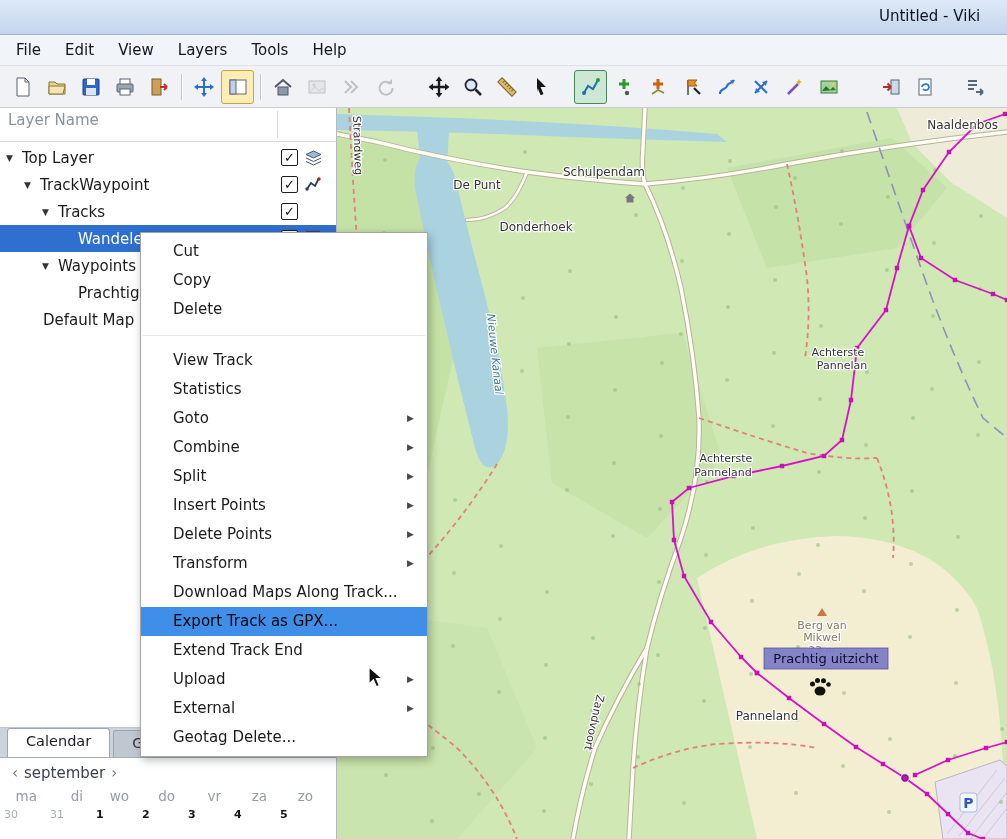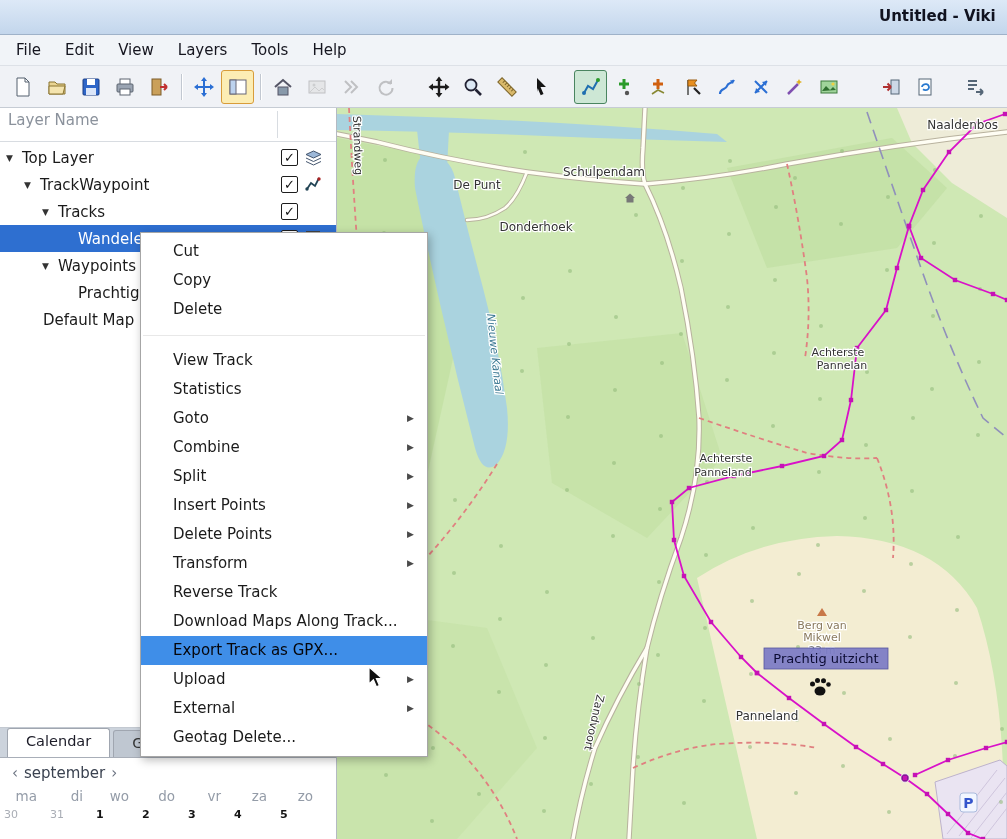--- a/index.html
+++ b/index.html
@@ -3,21 +3,21 @@
 <meta charset="utf-8">
 <style>
   *{margin:0;padding:0;box-sizing:border-box}
   html,body{width:1007px;height:839px;overflow:hidden}
   body{font-family:"DejaVu Sans","Liberation Sans",sans-serif;background:#fff;position:relative;font-size:15px;color:#1a1a1a}
 
   
   .titlebar{position:absolute;left:0;top:0;width:100%;height:35px;
     background:linear-gradient(#dde9f7,#c3d6ec);border-bottom:1px solid #9fb2c9}
   .title-text{position:absolute;right:0;top:7px;width:128px;overflow:hidden;white-space:nowrap;
-    font-weight:bold;font-size:15px;color:#10121f}
+    font-weight:normal;font-size:15px;color:#10121f}
 
   
   .menubar{position:absolute;left:0;top:35px;width:100%;height:31px;background:#f1f4f8;
     display:flex;align-items:center;padding-left:4px;border-bottom:1px solid #dde1e7}
   .menu-item{padding:4px 12px;color:#15151f}
 
   
   .toolbar{position:absolute;left:0;top:66px;width:100%;height:42px;background:#f0f2f6;
     display:flex;align-items:center;padding-left:6px;border-bottom:1px solid #c6ccd4}
   .tb{width:33px;height:34px;margin-right:1px;display:flex;align-items:center;justify-content:center;border-radius:3px;flex:none}
@@ -631,23 +631,23 @@
   <div class="mi"><span>Delete</span></div>
   <div class="msep"></div>
   <div class="mi"><span>View Track</span></div>
   <div class="mi"><span>Statistics</span></div>
   <div class="mi"><span>Goto</span><span class="sub">▶</span></div>
   <div class="mi"><span>Combine</span><span class="sub">▶</span></div>
   <div class="mi"><span>Split</span><span class="sub">▶</span></div>
   <div class="mi"><span>Insert Points</span><span class="sub">▶</span></div>
   <div class="mi"><span>Delete Points</span><span class="sub">▶</span></div>
   <div class="mi"><span>Transform</span><span class="sub">▶</span></div>
-  <div class="mi"><span>Reverse Track</span></div>
   <div class="mi"><span>Download Maps Along Track...</span></div>
   <div class="mi hl"><span>Export Track as GPX...</span></div>
+  <div class="mi"><span>Extend Track End</span></div>
   <div class="mi"><span>Upload</span><span class="sub">▶</span></div>
   <div class="mi"><span>External</span><span class="sub">▶</span></div>
   <div class="mi"><span>Geotag Delete...</span></div>
 </div>
 
 <svg class="cursor" width="20" height="24" viewBox="0 0 20 24">
   <path d="M3 1l0 17 4.4-4.2 3 7 3-1.3-3-6.8 6 0z" fill="#111" stroke="#fff" stroke-width="1.2"></path>
 </svg>
 
 </body></html>

